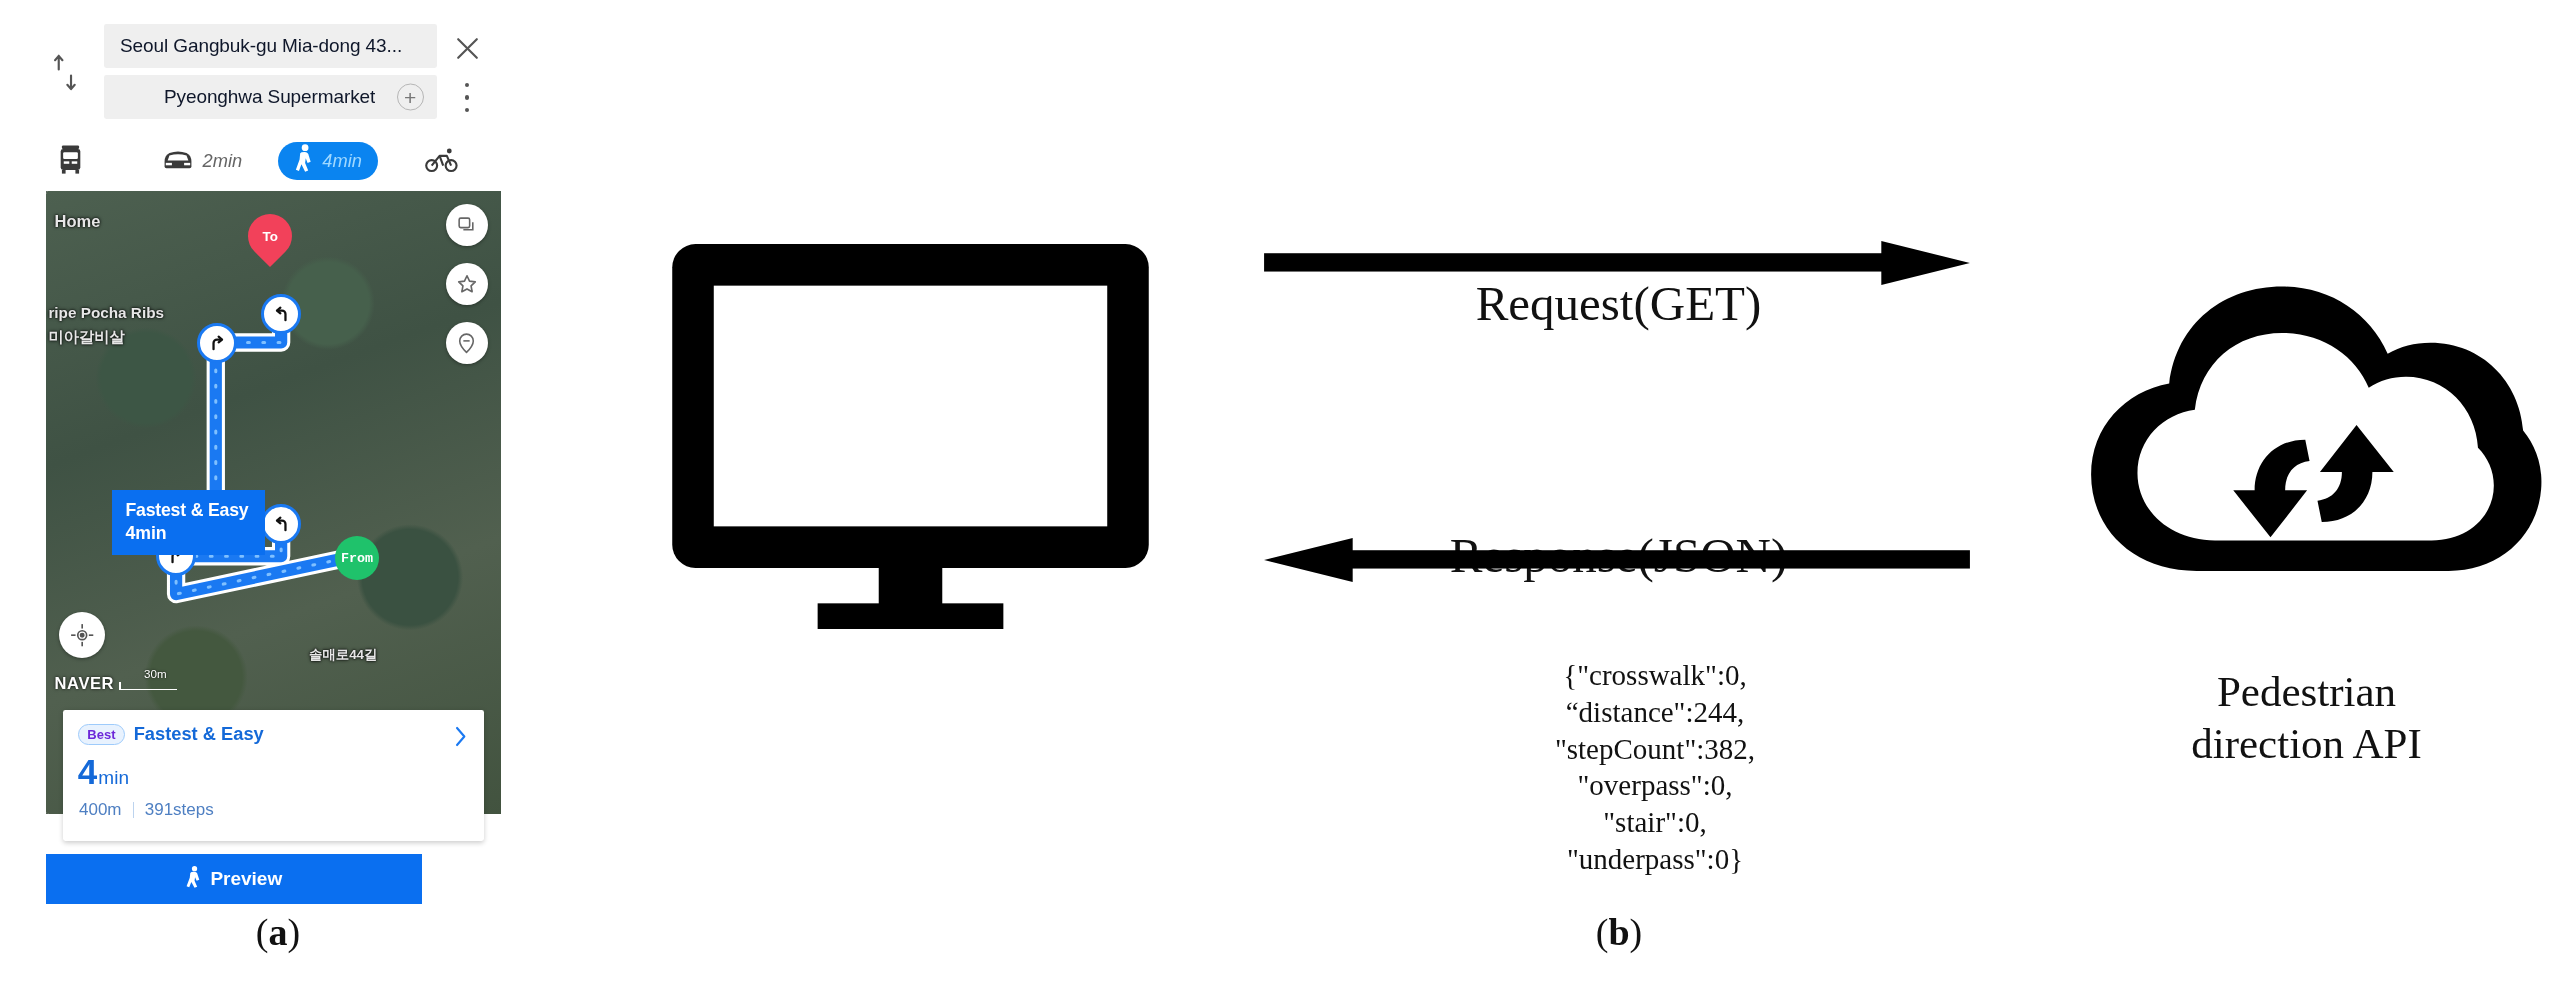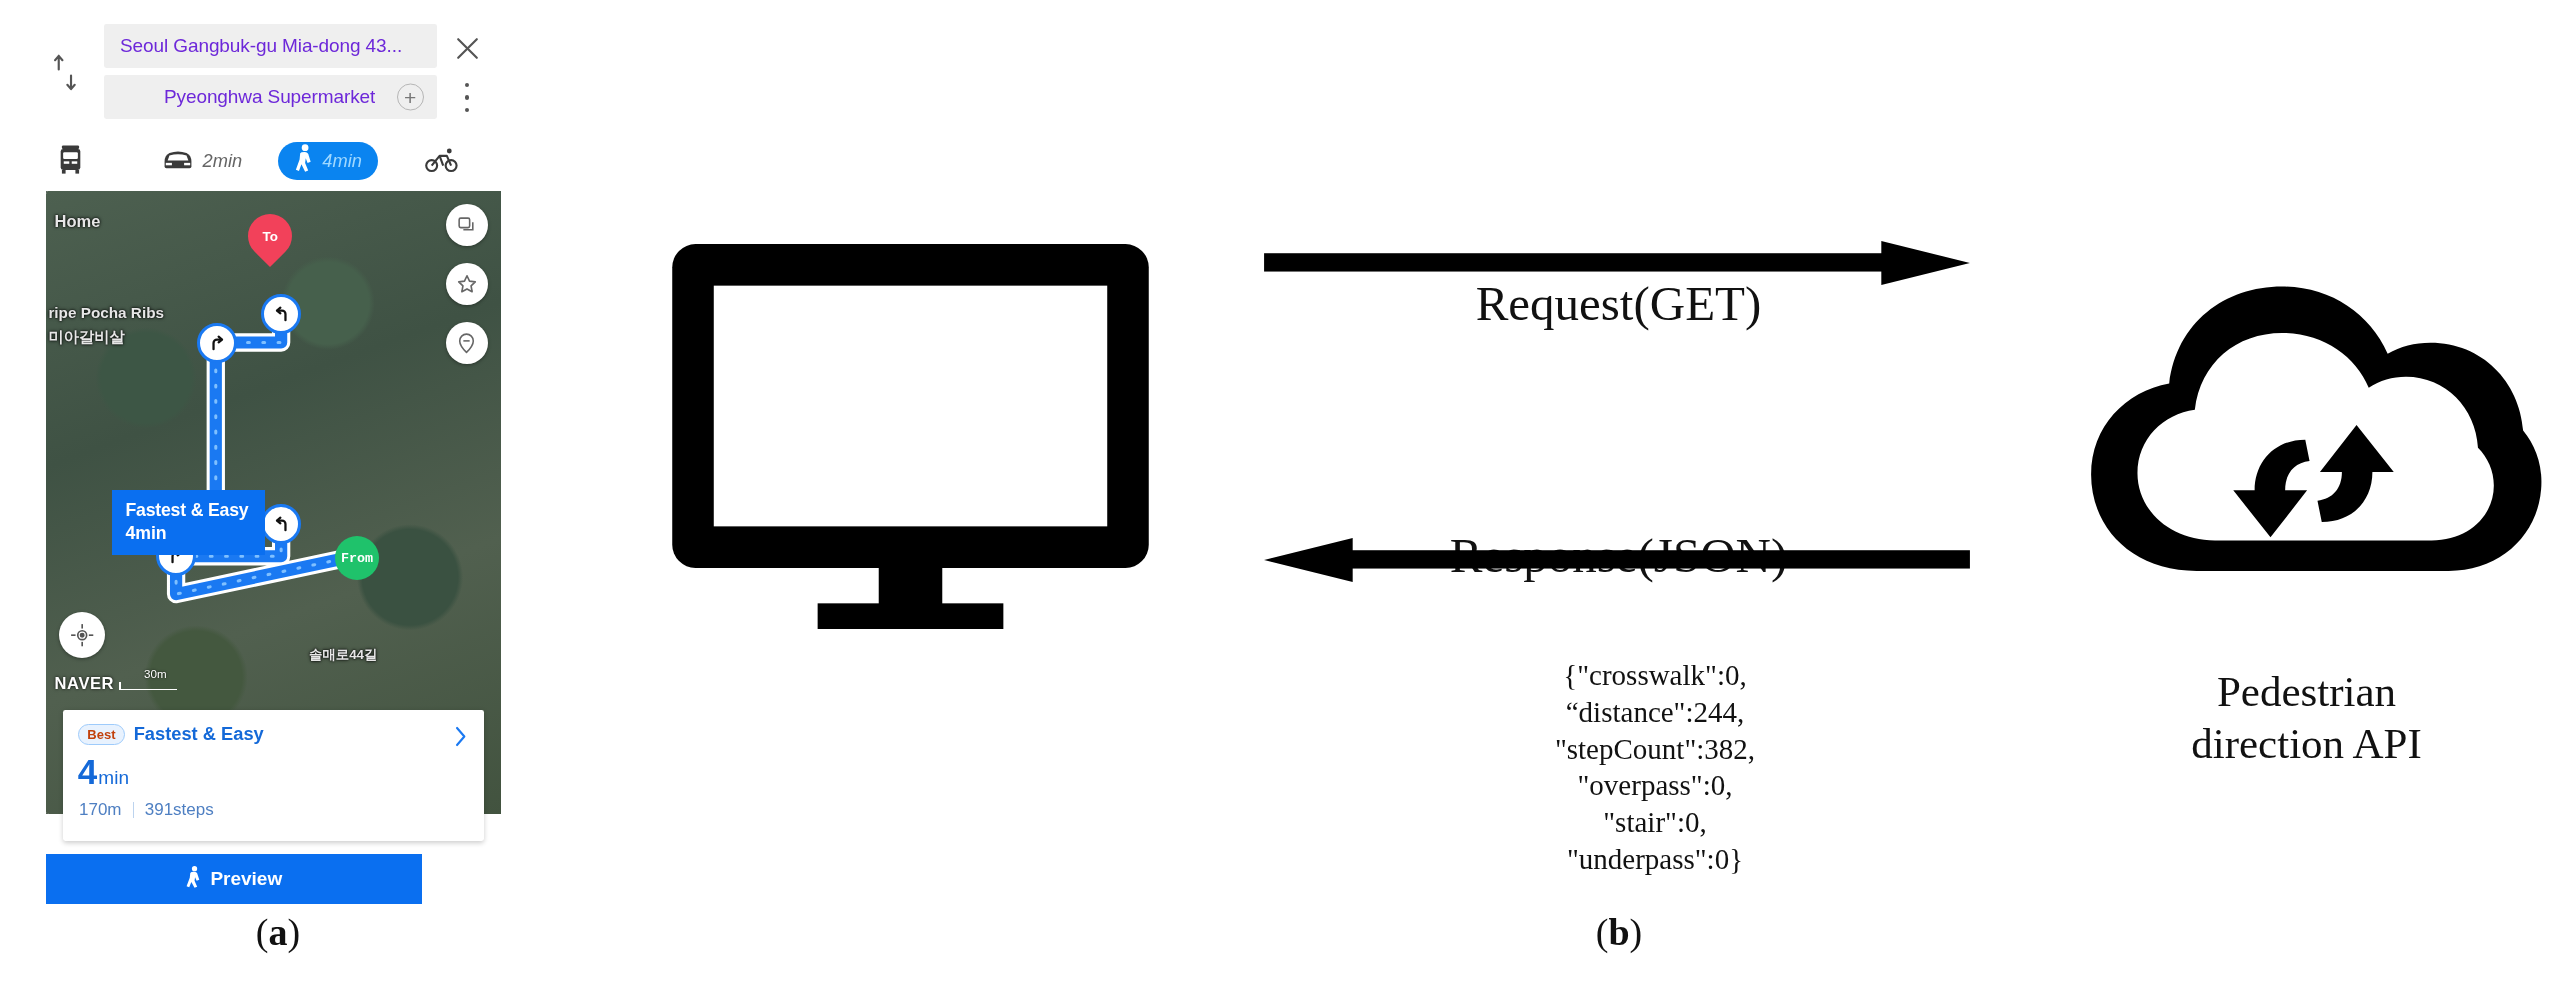--- a/index.html
+++ b/index.html
@@ -26,21 +26,21 @@
     color:#555;
   }
   .field {
     position: absolute; left: 58px; width: 333px; height: 44px;
     background: #efefef; border-radius: 2.4px;
     display: flex; align-items: center;
   }
   .field.origin { top: 13.4px; }
   .field.dest   { top: 64px; padding-left: 44px; }
   .field-text {
-    font-size: 19px; color: #6d28d9; padding-left: 16px;
+    font-size: 19px; color: #0f172a; padding-left: 16px;
     white-space: nowrap; overflow: hidden; letter-spacing: -0.1px;
   }
   .plus-btn {
     position: absolute; right: 13.4px; top: 50%; transform: translateY(-50%);
     width: 27px; height: 27px; border: 1.5px solid #b6b6b6; border-radius: 50%;
     display:flex; align-items:center; justify-content:center;
     color:#777; font-size: 21px; line-height: 1; font-weight: 300;
   }
   .close-btn {
     position: absolute; left: 406px; top: 22px;
@@ -160,21 +160,21 @@
   .route-callout .l1 { font-size:17.7px; font-weight:700; letter-spacing:-0.2px;}
   .route-callout .l2 { font-size:17.7px; font-weight:700; margin-top:2.4px;}
 
   
   .result-card {
     position:absolute; left: 17px; top: 699px; width: 421px; height: 131px;
     background:#fff; border-radius: 2.4px; box-shadow: 0 1.2px 4.9px rgba(0,0,0,.2);
     font-family:"Liberation Sans", sans-serif;
   }
   .badge-best {
-    display:inline-block; background:#e8f2fe; color:#c2410c; border:1.2px solid #9ecbfb;
+    display:inline-block; background:#e8f2fe; color:#6d28d9; border:1.2px solid #9ecbfb;
     border-radius: 11px; font-size: 13px; font-weight:700; padding: 1.8px 8.6px;
     vertical-align: middle;
   }
   .card-title { position:absolute; left: 14.7px; top: 13.4px; display:flex; align-items:center; gap:8.6px;}
   .card-title .ttxt { font-size: 18.3px; font-weight:700; color:#1469d8; }
   .chev-right { position:absolute; right: 17px; top: 16px; color:#1a79f2; }
   .card-dur { position:absolute; left: 14.7px; top: 44px; display:flex; align-items:baseline; }
   .card-dur .num { font-size: 35px; font-weight:800; color:#1469d8; line-height:1; }
   .card-dur .unit{ font-size: 19px; font-weight:500; color:#1469d8; margin-left:1.2px;}
   .card-sub { position:absolute; left: 16px; top: 90px; display:flex; align-items:center; gap:11px;
@@ -422,21 +422,21 @@
       <span class="chev-right">
         <svg viewBox="0 0 22 34" width="13.4" height="21" fill="none" stroke="#1a79f2" stroke-width="3.5" stroke-linecap="round" stroke-linejoin="round">
             <path d="M5 3 L17 17 L5 31"></path>
           </svg>
       </span>
       <div class="card-dur">
         <span class="num">4</span>
         <span class="unit">min</span>
       </div>
       <div class="card-sub">
-        <span>170m</span>
+        <span>400m</span>
         <span class="divider"></span>
         <span>391steps</span>
       </div>
     </div>
 
     <div class="preview-bar">
       <span>
         <svg viewBox="0 0 30 46" width="16" height="24.4" fill="#ffffff">
           <circle cx="16" cy="5" r="5"></circle>
           <path d="M15 11 q6 0 7 6 l3 9 l-5 2 l-3 -7 l-1 7 l5 11 l-5 2 l-6 -11 l-4 10 l-5 -2 l6 -16 l1 -9 q1 -2 7 -2 z"></path>

